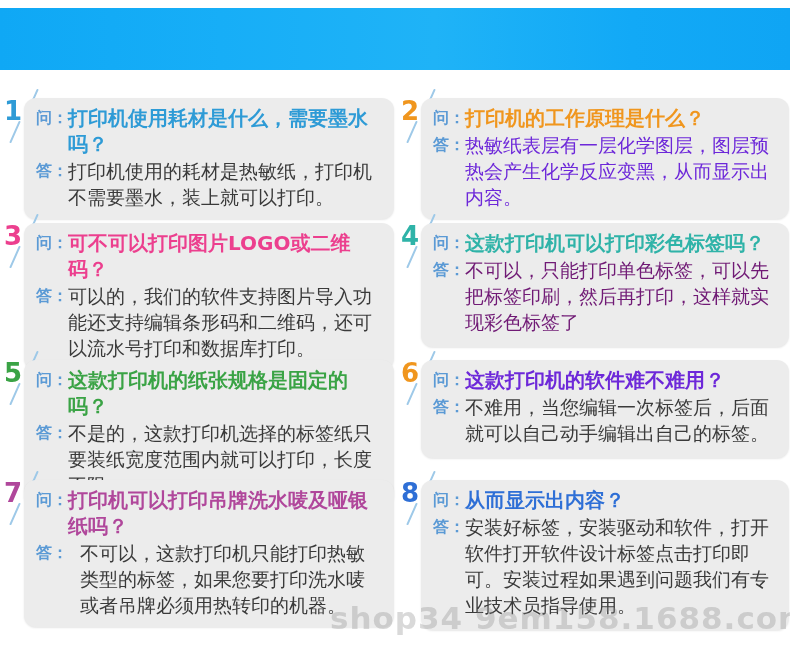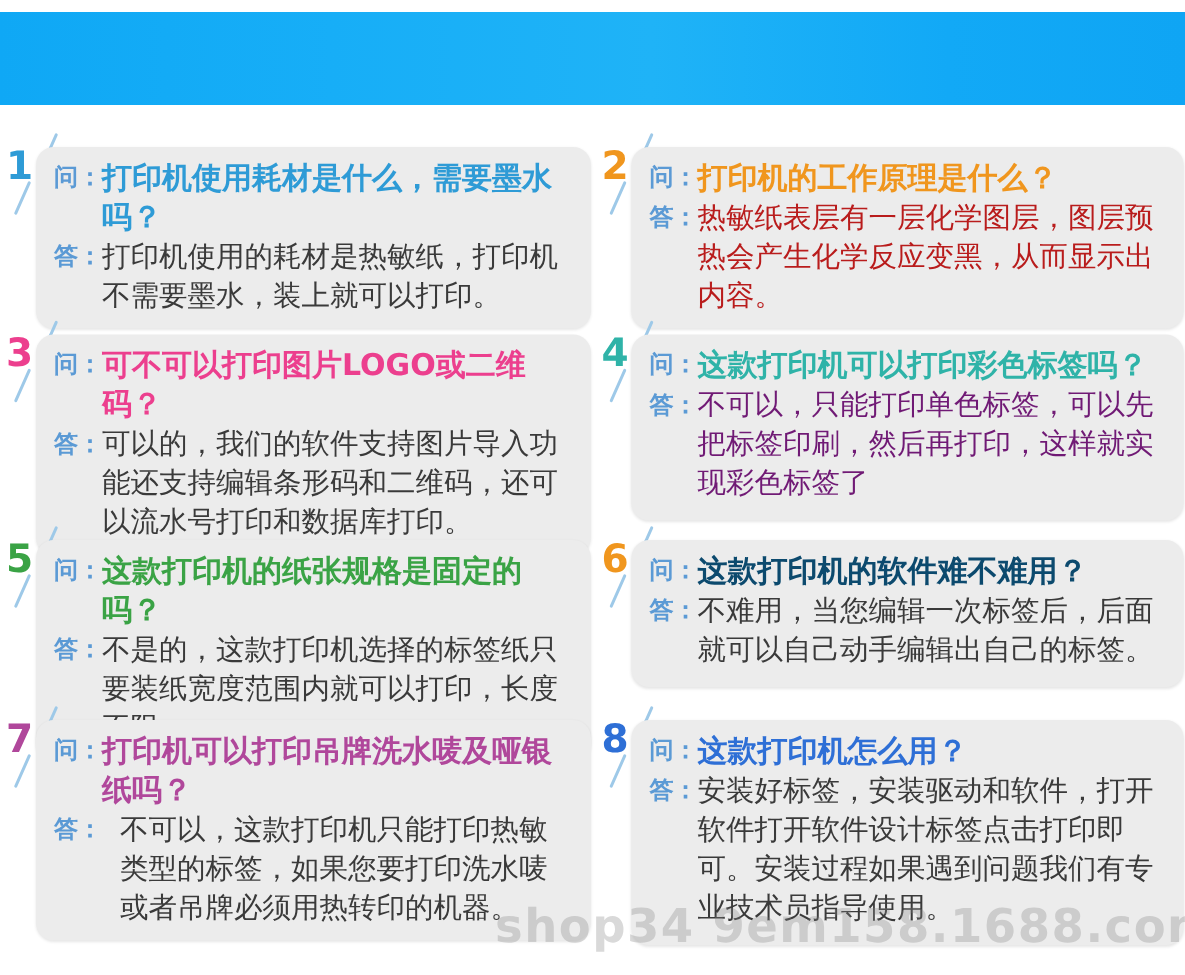--- a/index.html
+++ b/index.html
@@ -118,21 +118,21 @@
       <div class="slash a"></div>
       <div class="slash b"></div>
       <div class="faq-num" style="color: rgb(240, 150, 30);">2</div>
       <div class="card" style="width:368px;min-height:98px;">
         <div class="qa-row">
           <span class="qa-label" style="color: rgb(91, 154, 213);">问：</span>
           <span class="q-text" style="color: rgb(240, 150, 30);">打印机的工作原理是什么？</span>
         </div>
         <div class="qa-row a-row">
           <span class="qa-label" style="color: rgb(91, 154, 213);">答：</span>
-          <span class="a-text" style="color: #b91c1c;">热敏纸表层有一层化学图层，图层预热会产生化学反应变黑，从而显示出内容。</span>
+          <span class="a-text" style="color: #6d28d9;">热敏纸表层有一层化学图层，图层预热会产生化学反应变黑，从而显示出内容。</span>
         </div>
       </div>
     </div>
     <div class="faq-item" style="left: 0px; top: 125px; width: 394px;">
       <div class="slash a"></div>
       <div class="slash b"></div>
       <div class="faq-num" style="color: rgb(236, 63, 142);">3</div>
       <div class="card" style="width:370px;min-height:124px;">
         <div class="qa-row">
           <span class="qa-label" style="color: rgb(91, 154, 213);">问：</span>
@@ -174,21 +174,21 @@
         </div>
       </div>
     </div>
     <div class="faq-item" style="left: 397px; top: 262px; width: 392px;">
       <div class="slash a"></div>
       <div class="slash b"></div>
       <div class="faq-num" style="color: rgb(240, 150, 30);">6</div>
       <div class="card" style="width:368px;min-height:98px;">
         <div class="qa-row">
           <span class="qa-label" style="color: rgb(91, 154, 213);">问：</span>
-          <span class="q-text" style="color: #0c4a6e;">这款打印机的软件难不难用？</span>
+          <span class="q-text" style="color: #6d28d9;">这款打印机的软件难不难用？</span>
         </div>
         <div class="qa-row a-row">
           <span class="qa-label" style="color: rgb(91, 154, 213);">答：</span>
           <span class="a-text" style="color: rgb(58, 58, 58);">不难用，当您编辑一次标签后，后面就可以自己动手编辑出自己的标签。</span>
         </div>
       </div>
     </div>
     <div class="faq-item" style="left: 0px; top: 382px; width: 394px;">
       <div class="slash a"></div>
       <div class="slash b"></div>
@@ -204,21 +204,21 @@
         </div>
       </div>
     </div>
     <div class="faq-item" style="left: 397px; top: 382px; width: 392px;">
       <div class="slash a"></div>
       <div class="slash b"></div>
       <div class="faq-num" style="color: rgb(46, 111, 214);">8</div>
       <div class="card" style="width:368px;min-height:150px;">
         <div class="qa-row">
           <span class="qa-label" style="color: rgb(91, 154, 213);">问：</span>
-          <span class="q-text" style="color: rgb(46, 111, 214);">这款打印机怎么用？</span>
+          <span class="q-text" style="color: rgb(46, 111, 214);">从而显示出内容？</span>
         </div>
         <div class="qa-row a-row">
           <span class="qa-label" style="color: rgb(91, 154, 213);">答：</span>
           <span class="a-text" style="color: rgb(58, 58, 58);">安装好标签，安装驱动和软件，打开软件打开软件设计标签点击打印即可。安装过程如果遇到问题我们有专业技术员指导使用。</span>
         </div>
       </div>
     </div>
   </div>
 
 <div class="watermark">shop34  9em158.1688.com</div>

